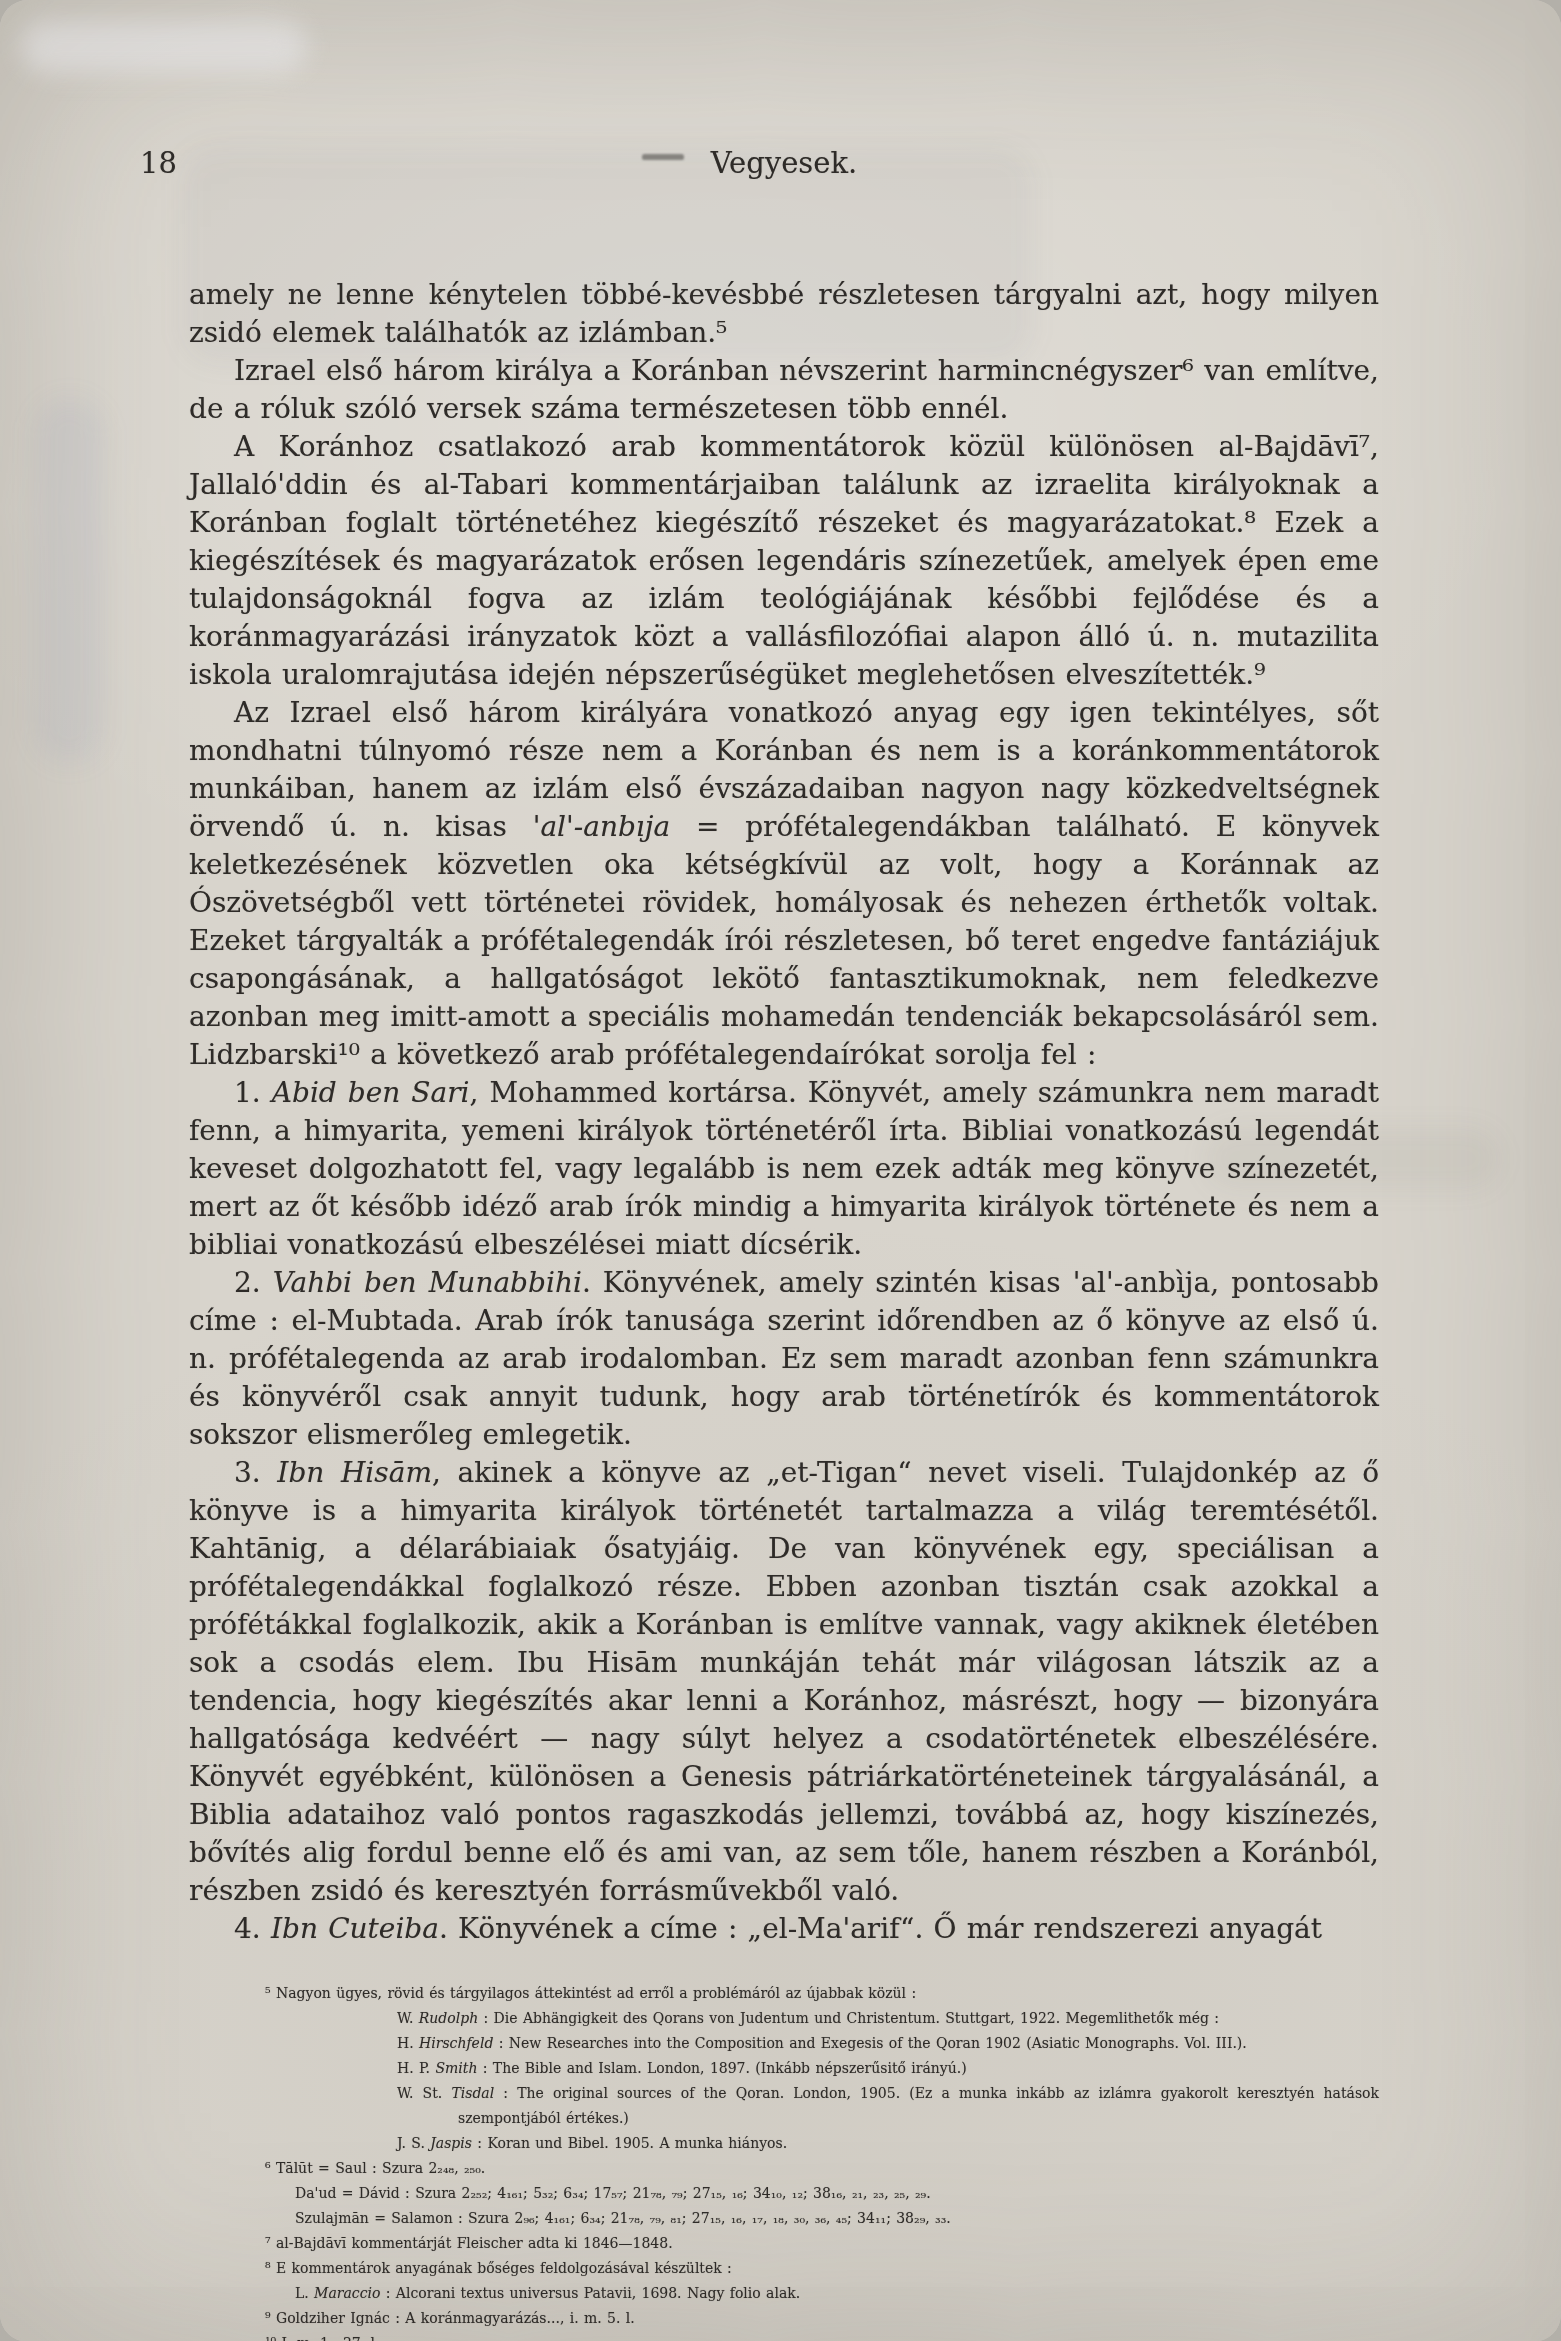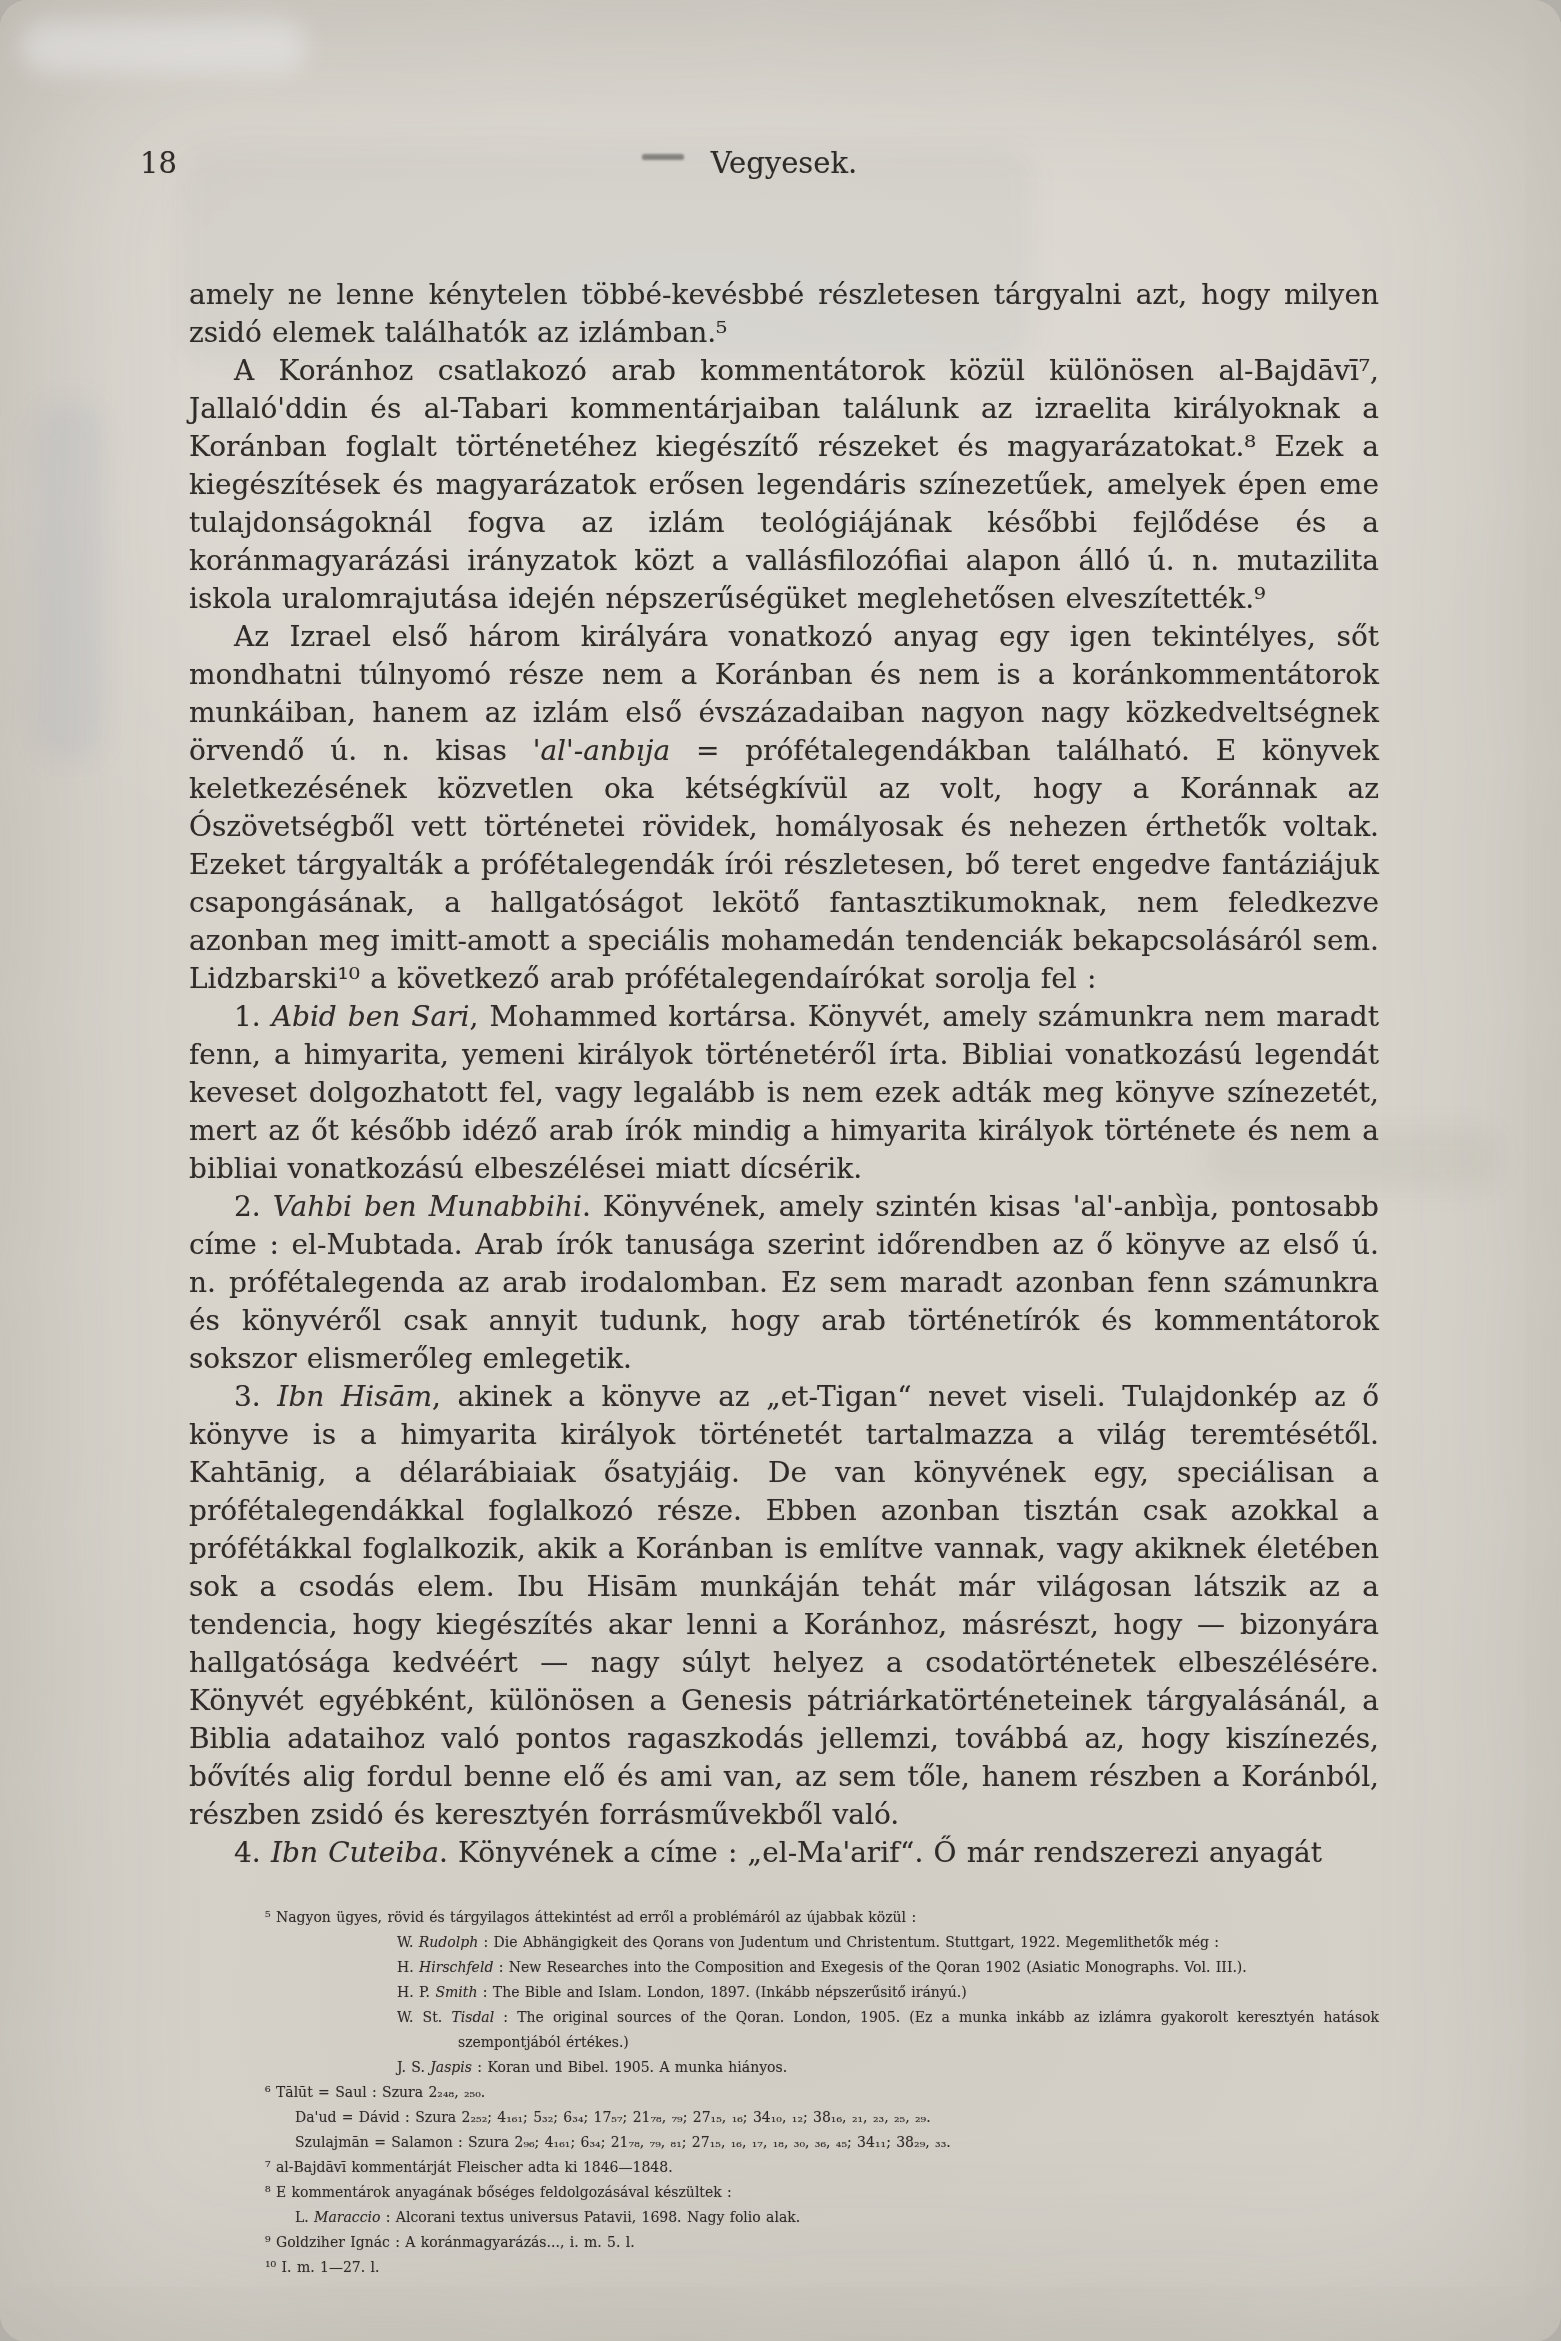--- a/index.html
+++ b/index.html
@@ -69,20 +69,21 @@
 
   <div class="content">
 
     <header class="page-header">
       <span class="page-number">18</span>
       <span class="running-title">Vegyesek.</span>
     </header>
 
     <main class="body-text">
       <p class="no-indent"><span>amely ne lenne kénytelen többé-kevésbbé részletesen tárgyalni azt, hogy milyen zsidó elemek találhatók az izlámban.⁵</span></p>
+      <p><span>Izrael első három királya a Koránban névszerint harmincnégyszer⁶ van említve, de a róluk szóló versek száma természetesen több ennél.</span></p>
       <p><span>A Koránhoz csatlakozó arab kommentátorok közül különösen al-Bajdāvī⁷, Jallaló'ddin és al-Tabari kommentárjaiban találunk az izraelita királyoknak a Koránban foglalt történetéhez kiegészítő részeket és magyarázatokat.⁸ Ezek a kiegészítések és magyarázatok erősen legendáris színezetűek, amelyek épen eme tulajdonságoknál fogva az izlám teológiájának későbbi fejlődése és a koránmagyarázási irányzatok közt a vallásfilozófiai alapon álló ú. n. mutazilita iskola uralomrajutása idején népszerűségüket meglehetősen elveszítették.⁹</span></p>
       <p><span>Az Izrael első három királyára vonatkozó anyag egy igen tekintélyes, sőt mondhatni túlnyomó része nem a Koránban és nem is a koránkommentátorok munkáiban, hanem az izlám első évszázadaiban nagyon nagy közkedveltségnek örvendő ú. n. kisas </span><span class="it">'al'-anbıja</span><span> = prófétalegendákban található. E könyvek keletkezésének közvetlen oka kétségkívül az volt, hogy a Koránnak az Ószövetségből vett történetei rövidek, homályosak és nehezen érthetők voltak. Ezeket tárgyalták a prófétalegendák írói részletesen, bő teret engedve fantáziájuk csapongásának, a hallgatóságot lekötő fantasztikumoknak, nem feledkezve azonban meg imitt-amott a speciális mohamedán tendenciák bekapcsolásáról sem. Lidzbarski¹⁰ a következő arab prófétalegendaírókat sorolja fel :</span></p>
       <p><span>1. </span><span class="it">Abid ben Sari</span><span>, Mohammed kortársa. Könyvét, amely számunkra nem maradt fenn, a himyarita, yemeni királyok történetéről írta. Bibliai vonatkozású legendát keveset dolgozhatott fel, vagy legalább is nem ezek adták meg könyve színezetét, mert az őt később idéző arab írók mindig a himyarita királyok története és nem a bibliai vonatkozású elbeszélései miatt dícsérik.</span></p>
       <p><span>2. </span><span class="it">Vahbi ben Munabbihi</span><span>. Könyvének, amely szintén kisas 'al'-anbìja, pontosabb címe : el-Mubtada. Arab írók tanusága szerint időrendben az ő könyve az első ú. n. prófétalegenda az arab irodalomban. Ez sem maradt azonban fenn számunkra és könyvéről csak annyit tudunk, hogy arab történetírók és kommentátorok sokszor elismerőleg emlegetik.</span></p>
       <p><span>3. </span><span class="it">Ibn Hisām</span><span>, akinek a könyve az „et-Tigan“ nevet viseli. Tulajdonkép az ő könyve is a himyarita királyok történetét tartalmazza a világ teremtésétől. Kahtānig, a délarábiaiak ősatyjáig. De van könyvének egy, speciálisan a prófétalegendákkal foglalkozó része. Ebben azonban tisztán csak azokkal a prófétákkal foglalkozik, akik a Koránban is említve vannak, vagy akiknek életében sok a csodás elem. Ibu Hisām munkáján tehát már világosan látszik az a tendencia, hogy kiegészítés akar lenni a Koránhoz, másrészt, hogy — bizonyára hallgatósága kedvéért — nagy súlyt helyez a csodatörténetek elbeszélésére. Könyvét egyébként, különösen a Genesis pátriárkatörténeteinek tárgyalásánál, a Biblia adataihoz való pontos ragaszkodás jellemzi, továbbá az, hogy kiszínezés, bővítés alig fordul benne elő és ami van, az sem tőle, hanem részben a Koránból, részben zsidó és keresztyén forrásművekből való.</span></p>
       <p><span>4. </span><span class="it">Ibn Cuteiba</span><span>. Könyvének a címe : „el-Ma'arif“. Ő már rendszerezi anyagát</span></p>
     </main>
 
     <section class="footnotes">
       <div class="footnote">

